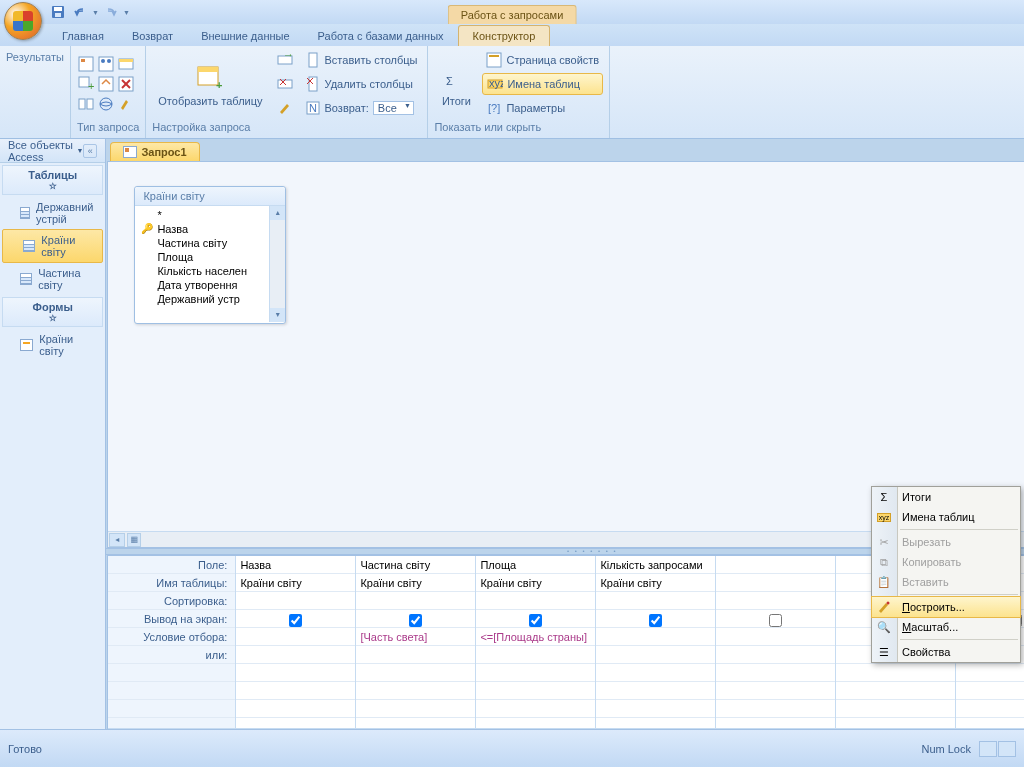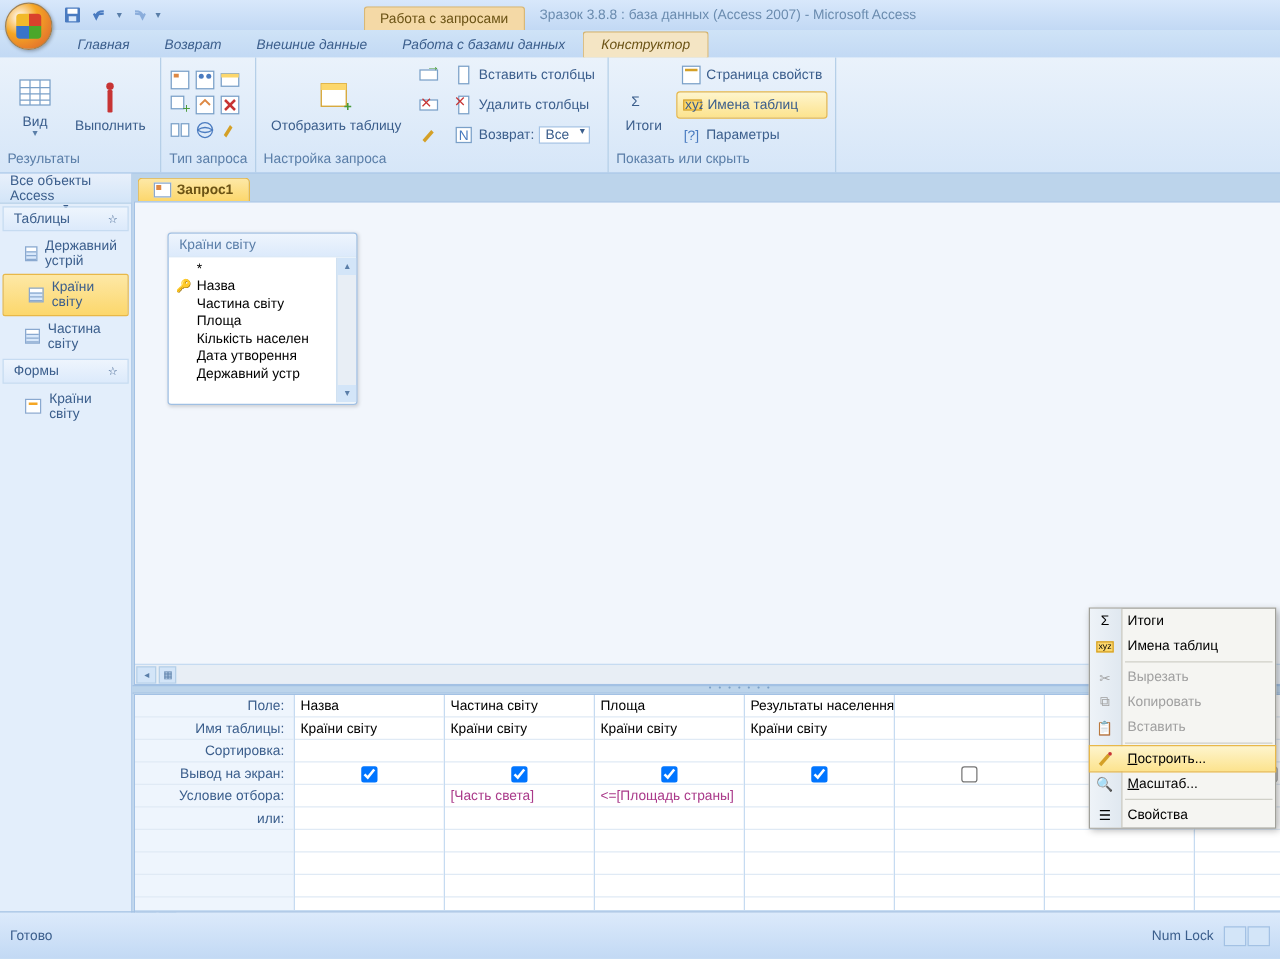--- a/index.html
+++ b/index.html
@@ -10,44 +10,44 @@
 .office-btn { width: 38px; height: 38px; background: radial-gradient(circle at 30% 30%, #fff 0%, #f5a623 40%, #e8802b 70%, #d2691e 100%); border-radius: 50%; position: absolute; top: 2px; left: 4px; border: 1px solid #a08050; box-shadow: 1px 1px 3px rgba(0,0,0,0.3); z-index: 10; display: flex; align-items: center; justify-content: center; }
 .office-logo { width: 20px; height: 20px; background: conic-gradient(#d9412c 0 90deg, #4ba72a 90deg 180deg, #3874c9 180deg 270deg, #f1b92a 270deg 360deg); border-radius: 3px; }
 .qat { margin-left: 48px; display: flex; gap: 2px; align-items: center; height: 100%; }
 .qat-btn { width: 20px; height: 18px; display: flex; align-items: center; justify-content: center; border-radius: 2px; }
 .title-center { position: absolute; left: 50%; transform: translateX(-50%); display: flex; align-items: center; height: 100%; }
 .context-tab-title { background: #f4d9a6; color: #6b5315; padding: 3px 12px; border-radius: 3px 3px 0 0; border: 1px solid #d8b877; border-bottom: none; font-size: 11px; margin-top: 4px; }
 .doc-title { margin-left: 12px; color: #6b8caf; font-size: 11px; }
 
 
 .ribbon-tabs { height: 22px; background: linear-gradient(#cfe3f7, #c2d9f4); display: flex; align-items: flex-end; padding-left: 48px; }
-.ribbon-tab { padding: 4px 14px; color: #3b5e8c; cursor: pointer; font-style: italic; }
+.ribbon-tab { padding: 4px 14px; color: #3b5e8c; cursor: pointer; }
 .ribbon-tab.active { background: #f4e5c4; border: 1px solid #d4b36f; border-bottom: none; border-radius: 3px 3px 0 0; color: #6b5315; }
 
 
 .ribbon { height: 93px; background: linear-gradient(#eaf2fb, #d6e6f8); border-bottom: 1px solid #9fbfe3; display: flex; }
 .ribbon-group { border-right: 1px solid #b5cfe8; padding: 3px 6px; display: flex; flex-direction: column; }
 .ribbon-group-content { flex: 1; display: flex; align-items: center; gap: 4px; }
 .ribbon-group-label { text-align: left; color: #5a7ea8; font-size: 11px; padding: 2px 0; }
 .big-btn { display: flex; flex-direction: column; align-items: center; padding: 2px 6px; border-radius: 3px; min-width: 42px; }
 .big-btn-icon { width: 32px; height: 32px; margin-bottom: 2px; display: flex; align-items: center; justify-content: center; }
 .big-btn-label { font-size: 11px; color: #3b5e8c; text-align: center; }
 .small-btns { display: flex; flex-direction: column; gap: 2px; }
 .small-btn { display: flex; align-items: center; gap: 4px; padding: 1px 4px; height: 22px; color: #3b5e8c; white-space: nowrap; }
 .small-btn.highlighted { background: linear-gradient(#fef5cd, #fce38e); border: 1px solid #e8b848; border-radius: 3px; }
 .icon-grid { display: grid; grid-template-columns: repeat(3, 18px); grid-template-rows: repeat(3, 18px); gap: 2px; }
 .icon-cell { width: 18px; height: 18px; display: flex; align-items: center; justify-content: center; }
 
 
 .workspace { height: 606px; display: flex; }
 .nav-pane { width: 223px; background: #e3eefb; border-right: 1px solid #a3c1e4; display: flex; flex-direction: column; }
-.nav-header { height: 24px; background: linear-gradient(#e8f0fb, #d3e5f8); border-bottom: 1px solid #b5cfe8; display: flex; align-items: center; padding: 0 8px; color: #3b5e8c; justify-content: space-between; flex-direction: column; }
+.nav-header { height: 24px; background: linear-gradient(#e8f0fb, #d3e5f8); border-bottom: 1px solid #b5cfe8; display: flex; align-items: center; padding: 0 8px; color: #3b5e8c; justify-content: space-between; }
 .nav-chevrons { display: flex; gap: 2px; }
 .nav-chev { width: 14px; height: 14px; border: 1px solid #a9c5e6; border-radius: 2px; display: flex; align-items: center; justify-content: center; font-size: 9px; color: #5a7ea8; }
-.nav-section { background: linear-gradient(#eef5fd, #dceafb); border: 1px solid #c6dbf1; margin: 2px; padding: 3px 8px; font-weight: normal; color: #3b5e8c; display: flex; justify-content: space-between; align-items: center; }
+.nav-section { background: linear-gradient(#eef5fd, #dceafb); border: 1px solid #c6dbf1; margin: 2px; padding: 3px 8px; font-weight: bold; color: #3b5e8c; display: flex; justify-content: space-between; align-items: center; flex-direction: column; }
 .nav-item { padding: 4px 8px 4px 20px; color: #3b5e8c; display: flex; align-items: center; gap: 6px; }
 .nav-item.selected { background: linear-gradient(#fde8a6, #fcd76c); border: 1px solid #e8b848; border-radius: 2px; margin: 0 2px; }
 .table-icon { width: 14px; height: 12px; background: linear-gradient(#fff 0%, #fff 30%, #d8e8fb 30%, #d8e8fb 100%); border: 1px solid #8aa9d0; display: inline-block; position: relative; }
 .table-icon::before { content: ''; position: absolute; top: 30%; left: 0; right: 0; height: 1px; background: #8aa9d0; box-shadow: 0 3px 0 #8aa9d0, 0 6px 0 #8aa9d0; }
 .form-icon { width: 14px; height: 12px; background: #fff; border: 1px solid #8aa9d0; position: relative; }
 .form-icon::after { content: ''; position: absolute; top: 2px; left: 2px; right: 2px; height: 2px; background: #f5a623; }
 
 
 .main-area { flex: 1; background: #bcd4eb; display: flex; flex-direction: column; position: relative; }
 .doc-tabs { height: 22px; background: #bcd4eb; display: flex; align-items: flex-end; padding-left: 4px; }
@@ -123,59 +123,33 @@
     <span style="font-size:7px;color:#5a7ea8;">▼</span>
     <div class="qat-btn" style="opacity:.5;">
         <svg width="14" height="14">
           <path d="M4 4 Q10 4 10 8 L12 6 L10 10 L8 6 L10 8 Q10 6 4 6" fill="none" stroke="#4a7bc0" stroke-width="1.5"></path>
         </svg>
       </div>
     <span style="font-size:7px;color:#5a7ea8;">▼</span>
   </div>
   <div class="title-center">
     <div class="context-tab-title">Работа с запросами</div>
-    <div class="doc-title">Зразок 3.8.8 : база данных (Access 2007) - Microsoft Access</div>
   </div>
 </div>
 
 <div class="ribbon-tabs">
   <div class="ribbon-tab">Главная</div>
   <div class="ribbon-tab">Возврат</div>
   <div class="ribbon-tab">Внешние данные</div>
   <div class="ribbon-tab">Работа с базами данных</div>
   <div class="ribbon-tab active">Конструктор</div>
 </div>
 
 <div class="ribbon">
   <div class="ribbon-group">
-    <div class="ribbon-group-content">
-      <div class="big-btn">
-        <div class="big-btn-icon">
-            <svg width="28" height="28">
-              <rect x="2" y="4" width="24" height="20" fill="#fff" stroke="#7aa0c8"></rect>
-              <line x1="2" y1="10" x2="26" y2="10" stroke="#7aa0c8"></line>
-              <line x1="2" y1="15" x2="26" y2="15" stroke="#7aa0c8"></line>
-              <line x1="2" y1="20" x2="26" y2="20" stroke="#7aa0c8"></line>
-              <line x1="10" y1="4" x2="10" y2="24" stroke="#7aa0c8"></line>
-              <line x1="18" y1="4" x2="18" y2="24" stroke="#7aa0c8"></line>
-            </svg>
-          </div>
-        <div class="big-btn-label">Вид</div>
-        <span style="font-size:7px;color:#5a7ea8;">▼</span>
-      </div>
-      <div class="big-btn">
-        <div class="big-btn-icon">
-            <svg width="28" height="32">
-              <circle cx="14" cy="8" r="3" fill="#c73434"></circle>
-              <rect x="12" y="11" width="4" height="18" fill="#c73434" rx="1"></rect>
-            </svg>
-          </div>
-        <div class="big-btn-label">Выполнить</div>
-      </div>
-    </div>
     <div class="ribbon-group-label">Результаты</div>
   </div>
 
   <div class="ribbon-group">
     <div class="ribbon-group-content">
       <div class="icon-grid">
         <div class="icon-cell">
             <svg width="16" height="16">
               <rect x="1" y="1" width="14" height="14" fill="#fff" stroke="#7aa0c8"></rect>
               <rect x="3" y="3" width="4" height="3" fill="#d84"></rect>
@@ -442,21 +416,21 @@
             <div class="grid-cell">Країни світу</div>
             <div class="grid-cell"></div>
             <div class="grid-cell checkbox"><input type="checkbox" checked="" style=""></div>
             <div class="grid-cell"><span class="param-text">&lt;=[Площадь страны]</span></div>
             <div class="grid-cell"></div>
             <div class="grid-cell"></div>
             <div class="grid-cell"></div>
             <div class="grid-cell"></div>
           </div>
           <div class="grid-col">
-            <div class="grid-cell">Результаты населення</div>
+            <div class="grid-cell">Кількість запросами</div>
             <div class="grid-cell">Країни світу</div>
             <div class="grid-cell"></div>
             <div class="grid-cell checkbox"><input type="checkbox" checked="" style=""></div>
             <div class="grid-cell"></div>
             <div class="grid-cell"></div>
             <div class="grid-cell"></div>
             <div class="grid-cell"></div>
             <div class="grid-cell"></div>
           </div>
           <div class="grid-col">

